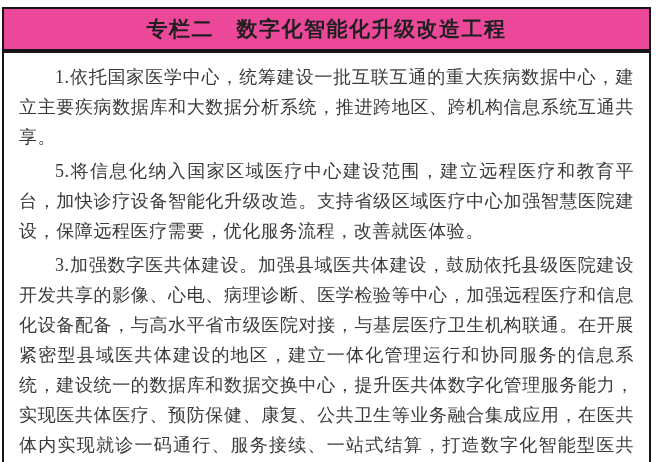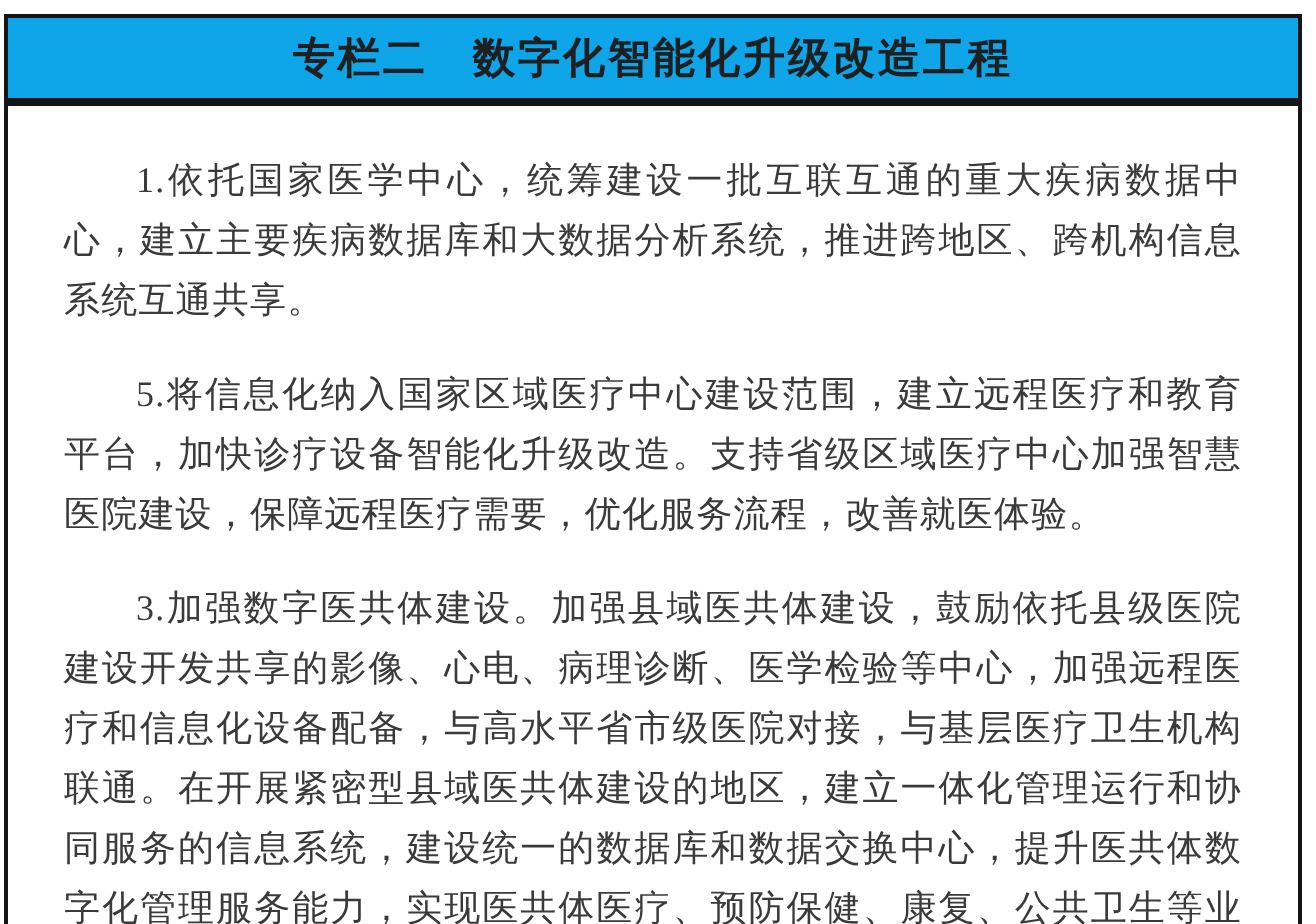--- a/index.html
+++ b/index.html
@@ -19,41 +19,41 @@
     top: 7px;
     width: 649px;
   }
   .title-box {
     box-sizing: border-box;
     border: 2px solid #151515;
     height: 44px;
     display: flex;
     align-items: center;
     justify-content: center;
-    background: #0ea5e9;
+    background: #ec4899;
   }
   .title-text {
     font-family: "Liberation Sans", sans-serif;
     font-weight: bold;
     font-size: 21px;
     letter-spacing: 1.5px;
     color: #1f1f1f;
     white-space: pre;
   }
   .content-box {
     box-sizing: border-box;
     border: 2px solid #151515;
     border-top-width: 2px;
     margin-top: 0px;
     min-height: 403px;
     background: #ffffff;
     padding: 5px 11px 8px 11px;
   }
   .content-box p {
-    margin: 17px;
+    margin: 4px;
     text-indent: 2em;
     text-align: justify;
     font-size: 18px;
     line-height: 30px;
     letter-spacing: 0.6px;
     color: #3a3a3a;
     font-family: "Liberation Serif", serif;
   }
 </style>
 </head>

